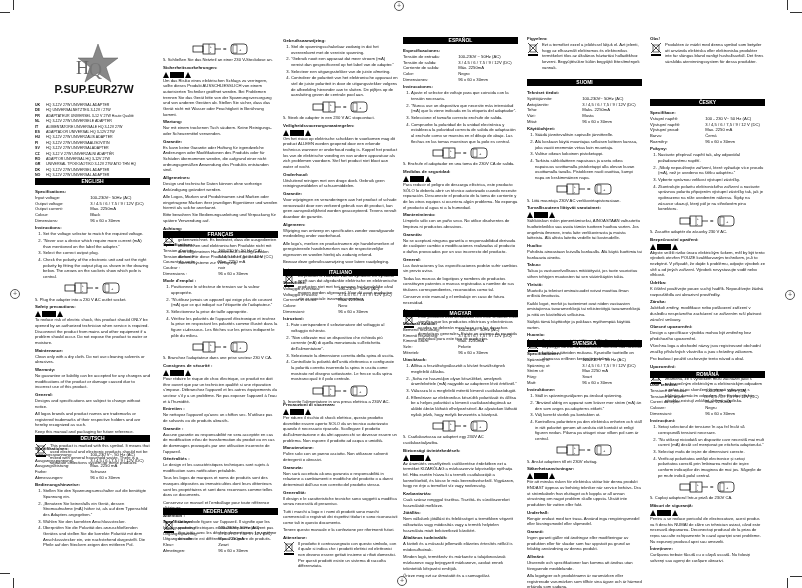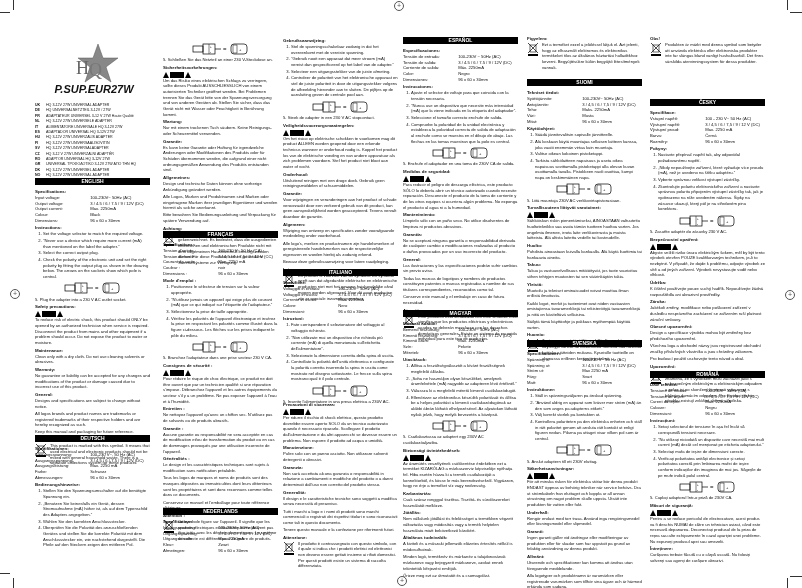--- a/index.html
+++ b/index.html
@@ -1,21 +1,21 @@
 <!DOCTYPE html>
 <html><head>
 <meta charset="utf-8">
 <style>
 *{box-sizing:border-box;margin:0;padding:0}
 html,body{width:802px;height:588px;overflow:hidden;background:#fff}
 body{position:relative;font-family:"Liberation Sans",sans-serif;color:#111;font-size:4.2px;line-height:1.35}
 .crop{position:absolute;background:#333}
 .regmark{position:absolute;width:10px;height:10px;border:1px solid #555;border-radius:50%;font-size:7px;line-height:8px;text-align:center;color:#555}
 .logo{position:absolute;left:70px;top:42px;width:50px;height:42px}
-.model{position:absolute;left:34px;top:83px;width:120px;text-align:center;font-weight:bold;font-style:italic;font-size:11px;line-height:13px}
+.model{position:absolute;left:34px;top:83px;width:120px;text-align:center;font-weight:bold;font-size:11px;line-height:13px}
 .langlist{position:absolute;left:35px;top:103px;width:130px;font-size:3.6px;line-height:5.4px}
 .langlist .row span.code{font-weight:bold;display:inline-block;width:11px}
 .sec{position:absolute}
 .band{background:#000;color:#fff;font-weight:bold;text-align:center;font-size:5px;line-height:7px;height:7px;margin:3px 0 4px}
 h4{font-weight:bold;font-size:4.4px;line-height:6px;margin-top:2px}
 p{margin-bottom:1.5px}
 .spec{display:flex}
 .spec .k{width:48%}
 .spec .v{width:52%}
 ol{padding-left:8px}

